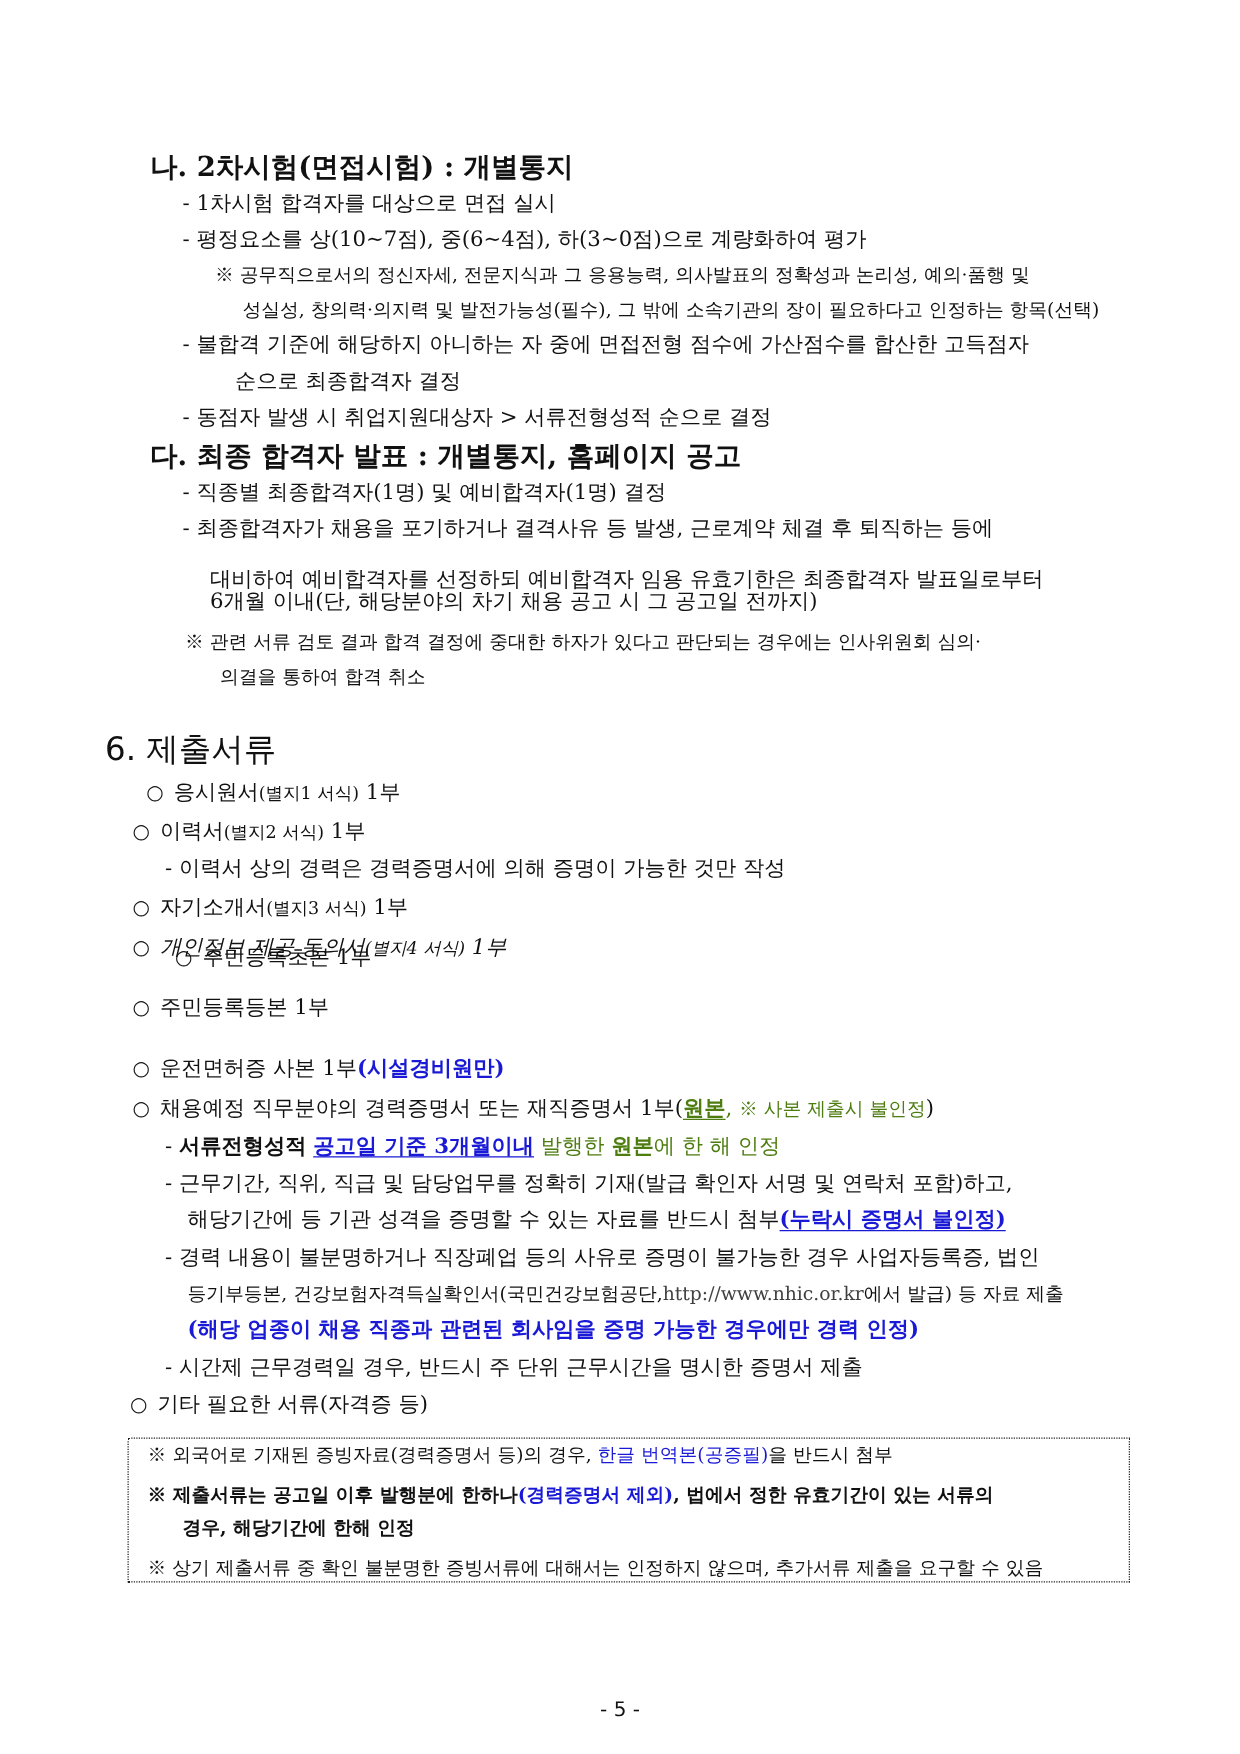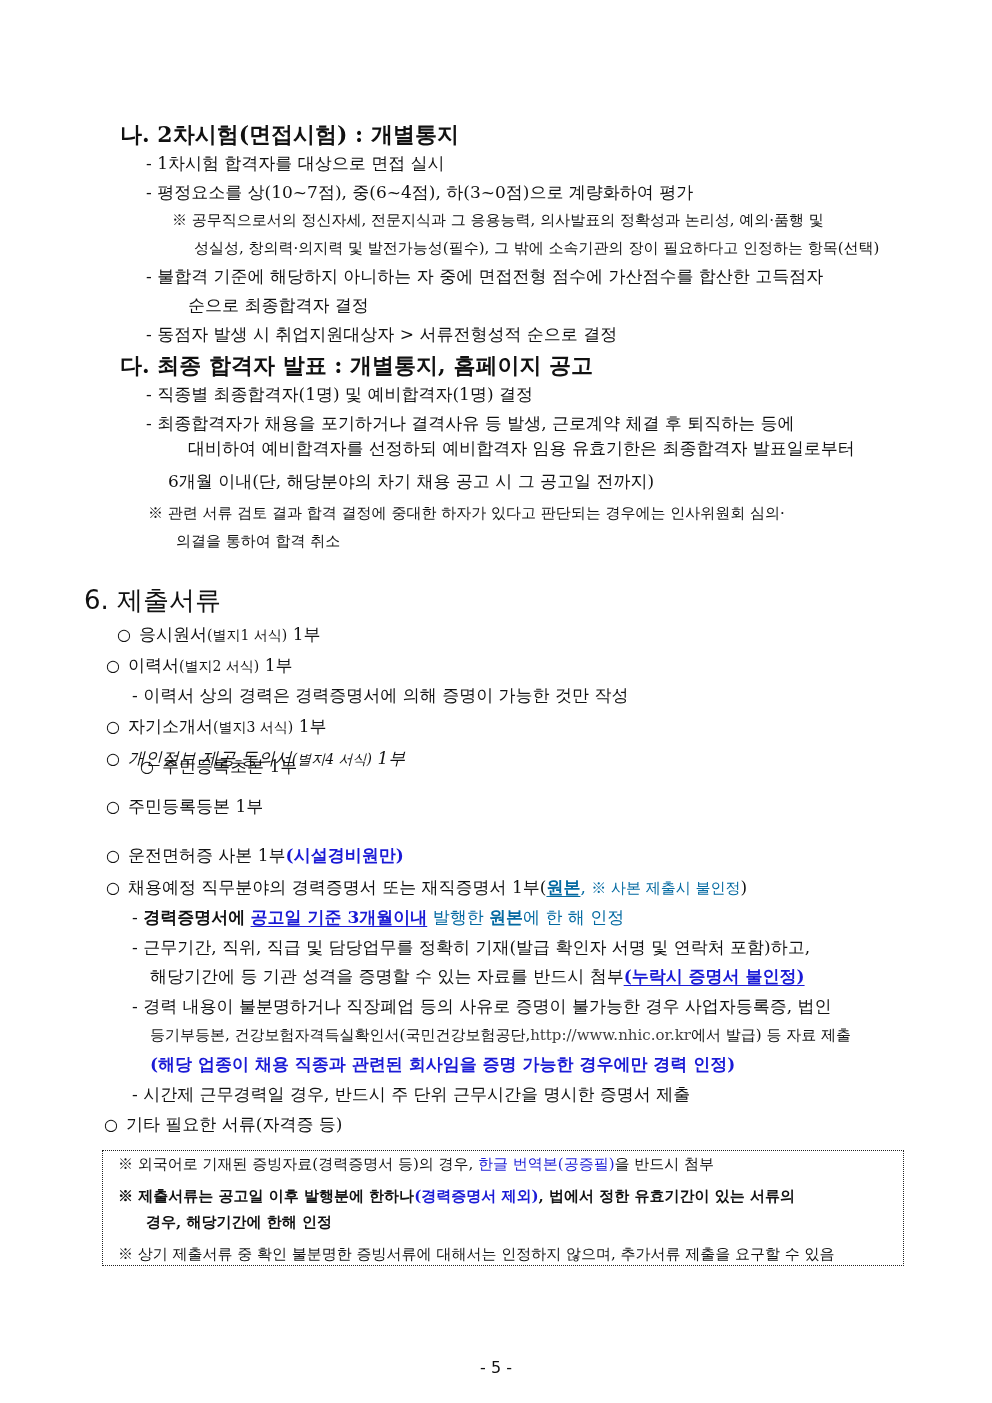--- a/index.html
+++ b/index.html
@@ -7,21 +7,21 @@
     width: 992px; height: 1403px; position: relative; overflow: hidden;
     font-family: "DejaVu Serif", "Liberation Serif", serif;
     color: #111111;
   }
   .line { position: absolute; white-space: nowrap; font-size: 17px; line-height: 24px; }
   .sub-head { font-weight: bold; font-size: 22px; }
   .small { font-size: 15px; }
   .note { font-size: 15px; }
   .b { font-weight: bold; }
   .blue { color: #1a1ad6; }
-  .navy { color: #0369a1; }
+  .navy { color: #4d7c0f; }
   .purple { color: #404040; }
   .u { text-decoration: underline; text-underline-offset: 3px; }
   .section-title { position: absolute; left: 84px; top: 584px; font-size: 26px; line-height: 32px; font-family: "DejaVu Sans", "Liberation Sans", sans-serif; }
   .circle { font-family: "DejaVu Sans", sans-serif; font-size: 16px; margin-right: 8px; }
   .note-box {
     position: absolute; left: 102px; top: 1150px; width: 802px; height: 116px;
     border: 1px dotted #222; box-sizing: border-box;
   }
   .page-num { position: absolute; left: 0; width: 992px; top: 1358px; text-align: center; font-size: 16px; font-family: "DejaVu Sans", sans-serif; }
   .small-form { font-size: 14px; }
@@ -34,21 +34,21 @@
 <div class="line" style="left:146px; top:180px;">- 평정요소를 상(10~7점), 중(6~4점), 하(3~0점)으로 계량화하여 평가</div>
 <div class="line small" style="left:172px; top:208px;">※ 공무직으로서의 정신자세, 전문지식과 그 응용능력, 의사발표의 정확성과 논리성, 예의·품행 및</div>
 <div class="line small" style="left:194px; top:236px;">성실성, 창의력·의지력 및 발전가능성(필수), 그 밖에 소속기관의 장이 필요하다고 인정하는 항목(선택)</div>
 <div class="line" style="left:146px; top:264px;">- 불합격 기준에 해당하지 아니하는 자 중에 면접전형 점수에 가산점수를 합산한 고득점자</div>
 <div class="line" style="left:168px; top:293px;margin-left:20px;">순으로 최종합격자 결정</div>
 <div class="line" style="left:146px; top:322px;">- 동점자 발생 시 취업지원대상자 &gt; 서류전형성적 순으로 결정</div>
 
 <div class="line sub-head" style="left:120px; top:353px;">다. 최종 합격자 발표 : 개별통지, 홈페이지 공고</div>
 <div class="line" style="left:146px; top:382px;">- 직종별 최종합격자(1명) 및 예비합격자(1명) 결정</div>
 <div class="line" style="left:146px; top:411px;">- 최종합격자가 채용을 포기하거나 결격사유 등 발생, 근로계약 체결 후 퇴직하는 등에</div>
-<div class="line" style="left:168px; top:436px;margin-left:20px;">대비하여 예비합격자를 선정하되 예비합격자 임용 유효기한은 최종합격자 발표일로부터</div>
+<div class="line" style="left:168px; top:452px;">대비하여 예비합격자를 선정하되 예비합격자 임용 유효기한은 최종합격자 발표일로부터</div>
 <div class="line" style="left:168px; top:469px;">6개월 이내(단, 해당분야의 차기 채용 공고 시 그 공고일 전까지)</div>
 <div class="line note" style="left:148px; top:501px;">※ 관련 서류 검토 결과 합격 결정에 중대한 하자가 있다고 판단되는 경우에는 인사위원회 심의·</div>
 <div class="line note" style="left:176px; top:529px;">의결을 통하여 합격 취소</div>
 
 <div class="section-title">6. 제출서류</div>
 
 <div class="line" style="left:117px; top:622px;">
   <span class="circle">○</span><span>응시원서</span><span class="small-form">(별지1 서식)</span> <span>1부</span>
 </div>
 <div class="line" style="left:106px; top:653px;">
@@ -68,21 +68,21 @@
   <span class="circle">○</span><span>주민등록등본</span> <span>1부</span>
 </div>
 <div class="line" style="left:106px; top:843px;">
   <span class="circle">○</span><span>운전면허증 사본</span> <span>1부</span><span class="b blue">(시설경비원만)</span>
 </div>
 
 <div class="line" style="left:106px; top:875px;">
   <span class="circle">○</span><span>채용예정 직무분야의 경력증명서 또는 재직증명서 1부(</span><span class="b navy u">원본</span><span class="navy">,</span> <span class="navy small">※ 사본 제출시 불인정</span><span>)</span>
 </div>
 <div class="line" style="left:132px; top:905px;">
-  <span>- </span><span class="b">경력증명서에</span> <span class="b blue u">공고일 기준 3개월이내</span> <span class="navy">발행한</span> <span class="b navy">원본</span><span class="navy">에 한 해 인정</span>
+  <span>- </span><span class="b">서류전형성적</span> <span class="b blue u">공고일 기준 3개월이내</span> <span class="navy">발행한</span> <span class="b navy">원본</span><span class="navy">에 한 해 인정</span>
 </div>
 <div class="line" style="left:132px; top:935px;">- 근무기간, 직위, 직급 및 담당업무를 정확히 기재(발급 확인자 서명 및 연락처 포함)하고,</div>
 <div class="line" style="left:150px; top:964px;">
   <span>해당기간에 등 기관 성격을 증명할 수 있는 자료를 반드시 첨부</span><span class="b blue u">(누락시 증명서 불인정)</span>
 </div>
 <div class="line" style="left:132px; top:994px;">- 경력 내용이 불분명하거나 직장폐업 등의 사유로 증명이 불가능한 경우 사업자등록증, 법인</div>
 <div class="line small" style="left:150px; top:1023px;">
   <span>등기부등본, 건강보험자격득실확인서(국민건강보험공단,</span><span class="purple">http://www.nhic.or.kr</span><span>에서 발급) 등 자료 제출</span>
 </div>
 <div class="line b blue" style="left:150px; top:1052px;">(해당 업종이 채용 직종과 관련된 회사임을 증명 가능한 경우에만 경력 인정)</div>

